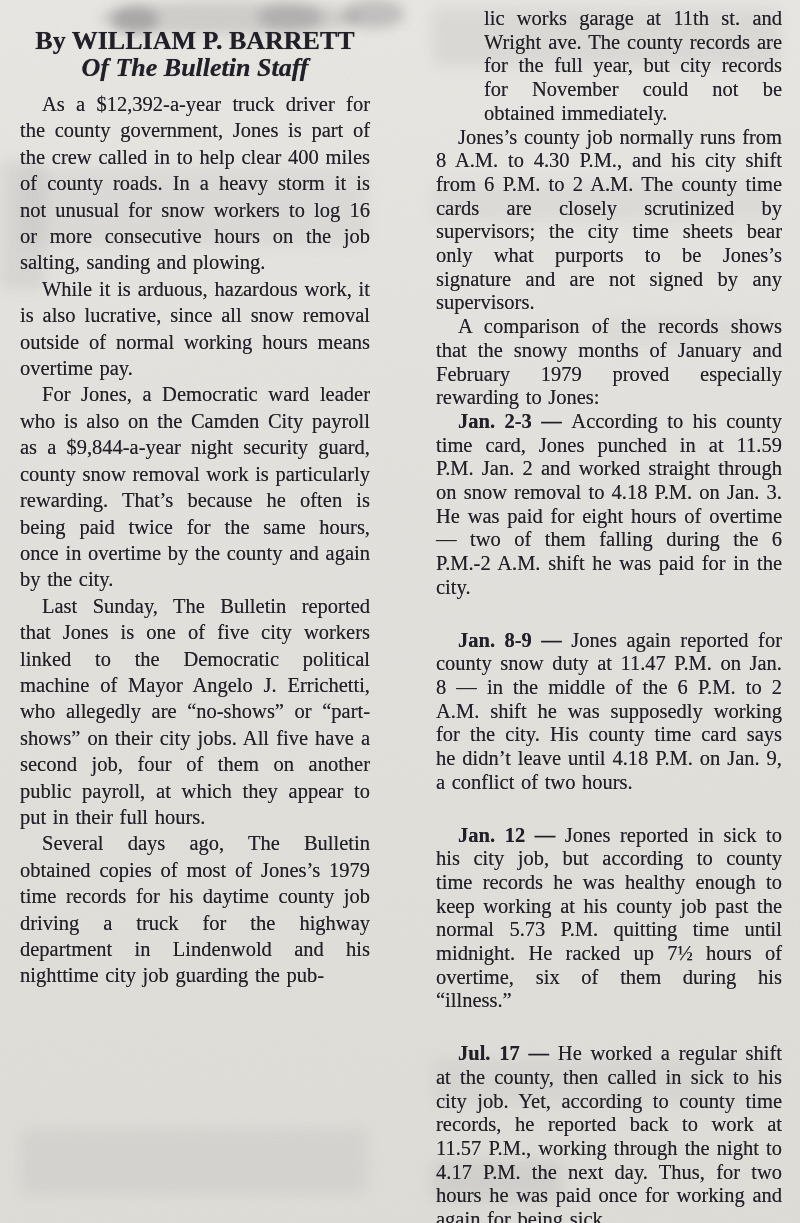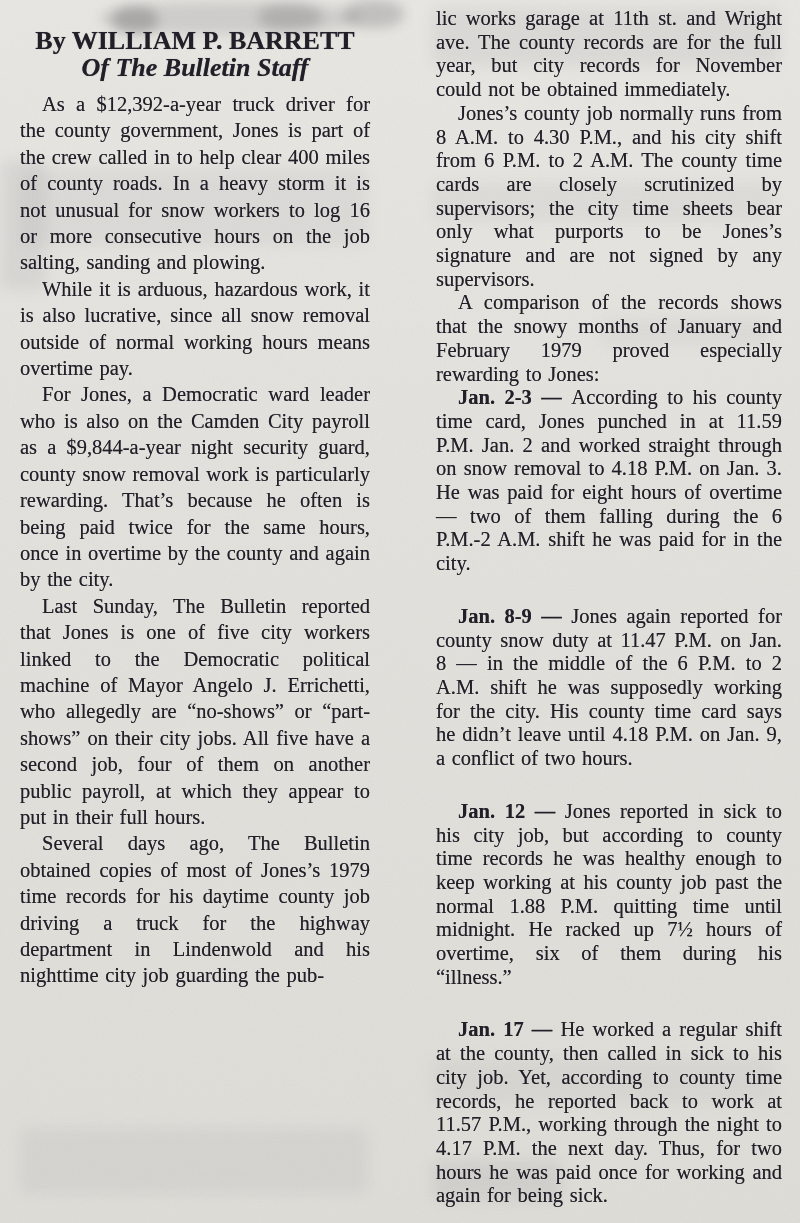--- a/index.html
+++ b/index.html
@@ -19,21 +19,21 @@
     z-index: 2;
   }
   .col-left  { left: 20px;  width: 350px; font-size: 20.5px; line-height: 26.4px; }
   .col-right { left: 436px; width: 346px; font-size: 20.5px; line-height: 23.7px; padding-top: 7px; }
   .col p {
     margin: 0;
     text-indent: 22px;
     text-shadow: 0 0 0.6px rgba(20,20,28,0.6);
     word-spacing: 1.5px;
   }
-  .col-right p.no-indent { text-indent: 0; }
+  .col-right p.no-indent { text-indent: 0; margin-left: 48px; }
   .col-right p.gap { margin-top: 29px; }
   .byline {
     text-align: center;
     margin: 27px 0 10px 0;
     font-weight: bold;
     font-size: 26px;
     line-height: 27px;
     text-shadow: 0 0 0.7px rgba(20,20,28,0.7);
   }
   .byline .affil { font-style: italic; display: block; }
@@ -77,24 +77,24 @@
     <p class="no-indent">lic works garage at 11th st. and Wright ave. The county records are for the full year, but city records for November could not be obtained immediately.</p>
     <p>Jones’s county job normally runs from 8 A.M. to 4.30 P.M., and his city shift from 6 P.M. to 2 A.M. The county time cards are closely scrutinized by supervisors; the city time sheets bear only what purports to be Jones’s signature and are not signed by any supervisors.</p>
     <p>A comparison of the records shows that the snowy months of January and February 1979 proved especially rewarding to Jones:</p>
     <p>
       <span class="date-lead">Jan. 2-3 — </span><span>According to his county time card, Jones punched in at 11.59 P.M. Jan. 2 and worked straight through on snow removal to 4.18 P.M. on Jan. 3. He was paid for eight hours of overtime — two of them falling during the 6 P.M.-2 A.M. shift he was paid for in the city.</span>
     </p>
     <p class="gap">
       <span class="date-lead">Jan. 8-9 — </span><span>Jones again reported for county snow duty at 11.47 P.M. on Jan. 8 — in the middle of the 6 P.M. to 2 A.M. shift he was supposedly working for the city. His county time card says he didn’t leave until 4.18 P.M. on Jan. 9, a conflict of two hours.</span>
     </p>
     <p class="gap">
-      <span class="date-lead">Jan. 12 — </span><span>Jones reported in sick to his city job, but according to county time records he was healthy enough to keep working at his county job past the normal 1.88 P.M. quitting time until midnight. He racked up 7½ hours of overtime, six of them during his “illness.”</span>
+      <span class="date-lead">Jan. 12 — </span><span>Jones reported in sick to his city job, but according to county time records he was healthy enough to keep working at his county job past the normal 5.73 P.M. quitting time until midnight. He racked up 7½ hours of overtime, six of them during his “illness.”</span>
     </p>
     <p class="gap">
-      <span class="date-lead">Jan. 17 — </span><span>He worked a regular shift at the county, then called in sick to his city job. Yet, according to county time records, he reported back to work at 11.57 P.M., working through the night to 4.17 P.M. the next day. Thus, for two hours he was paid once for working and again for being sick.</span>
+      <span class="date-lead">Jul. 17 — </span><span>He worked a regular shift at the county, then called in sick to his city job. Yet, according to county time records, he reported back to work at 11.57 P.M., working through the night to 4.17 P.M. the next day. Thus, for two hours he was paid once for working and again for being sick.</span>
     </p>
   </div>
 
   <svg class="grain" width="800" height="1223">
     <filter id="grainNoise">
       <feTurbulence type="fractalNoise" baseFrequency="0.75" numOctaves="2" stitchTiles="stitch"></feTurbulence>
       <feColorMatrix type="matrix" values="0 0 0 0 0.25  0 0 0 0 0.25  0 0 0 0 0.27  0.4 0.4 0.4 0 0"></feColorMatrix>
     </filter>
     <rect width="800" height="1223" filter="url(#grainNoise)" opacity="0.10"></rect>
   </svg>

